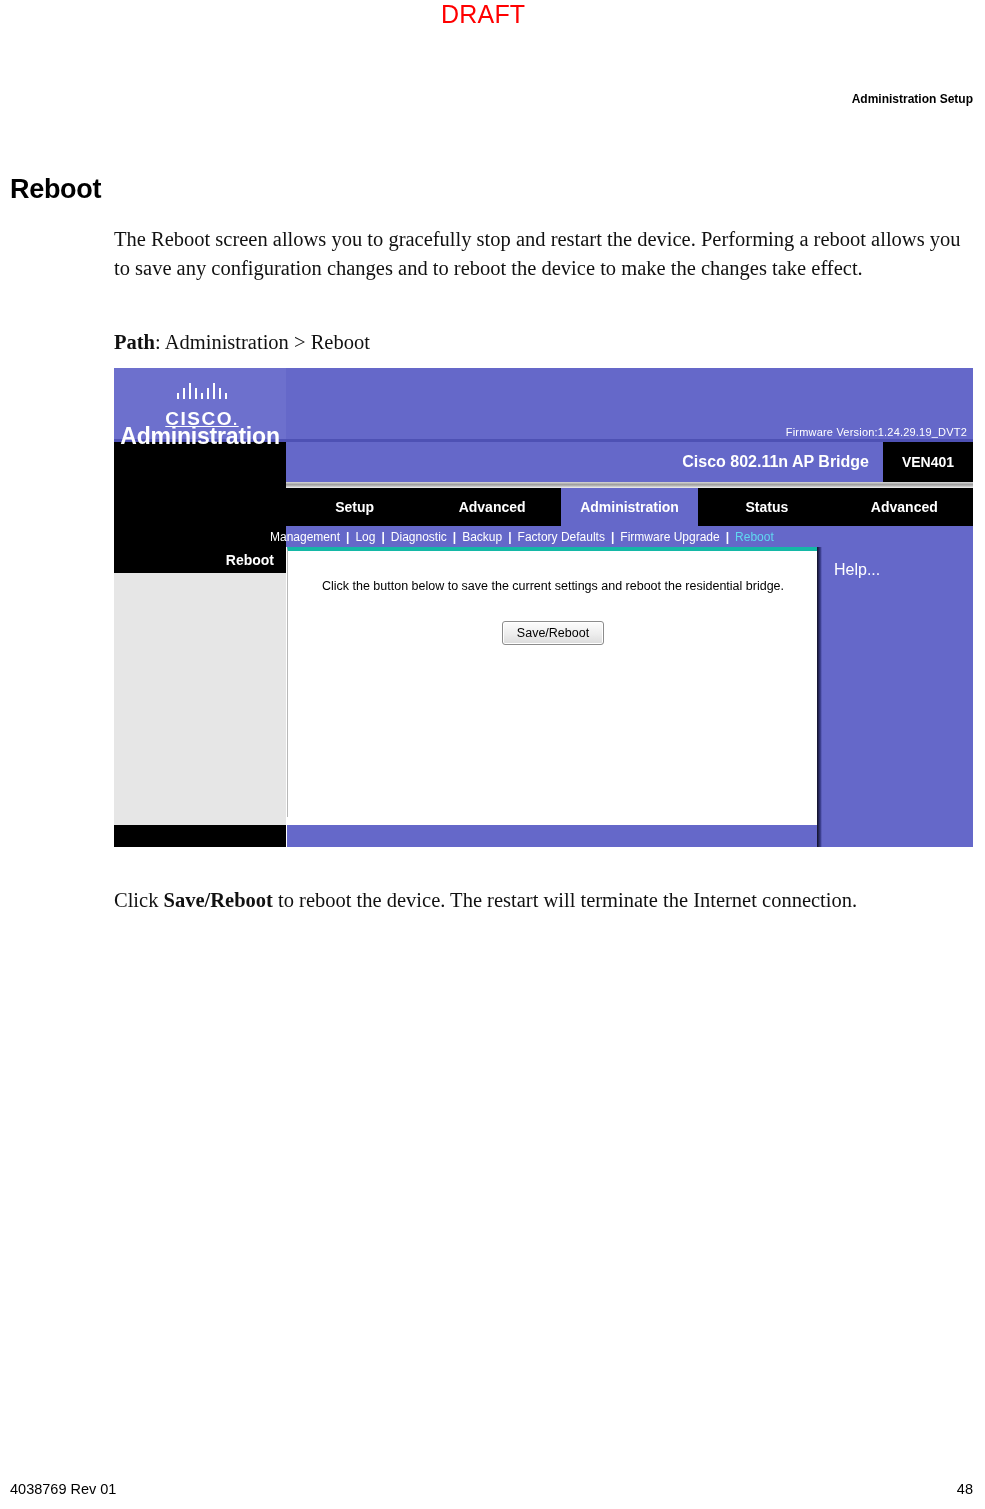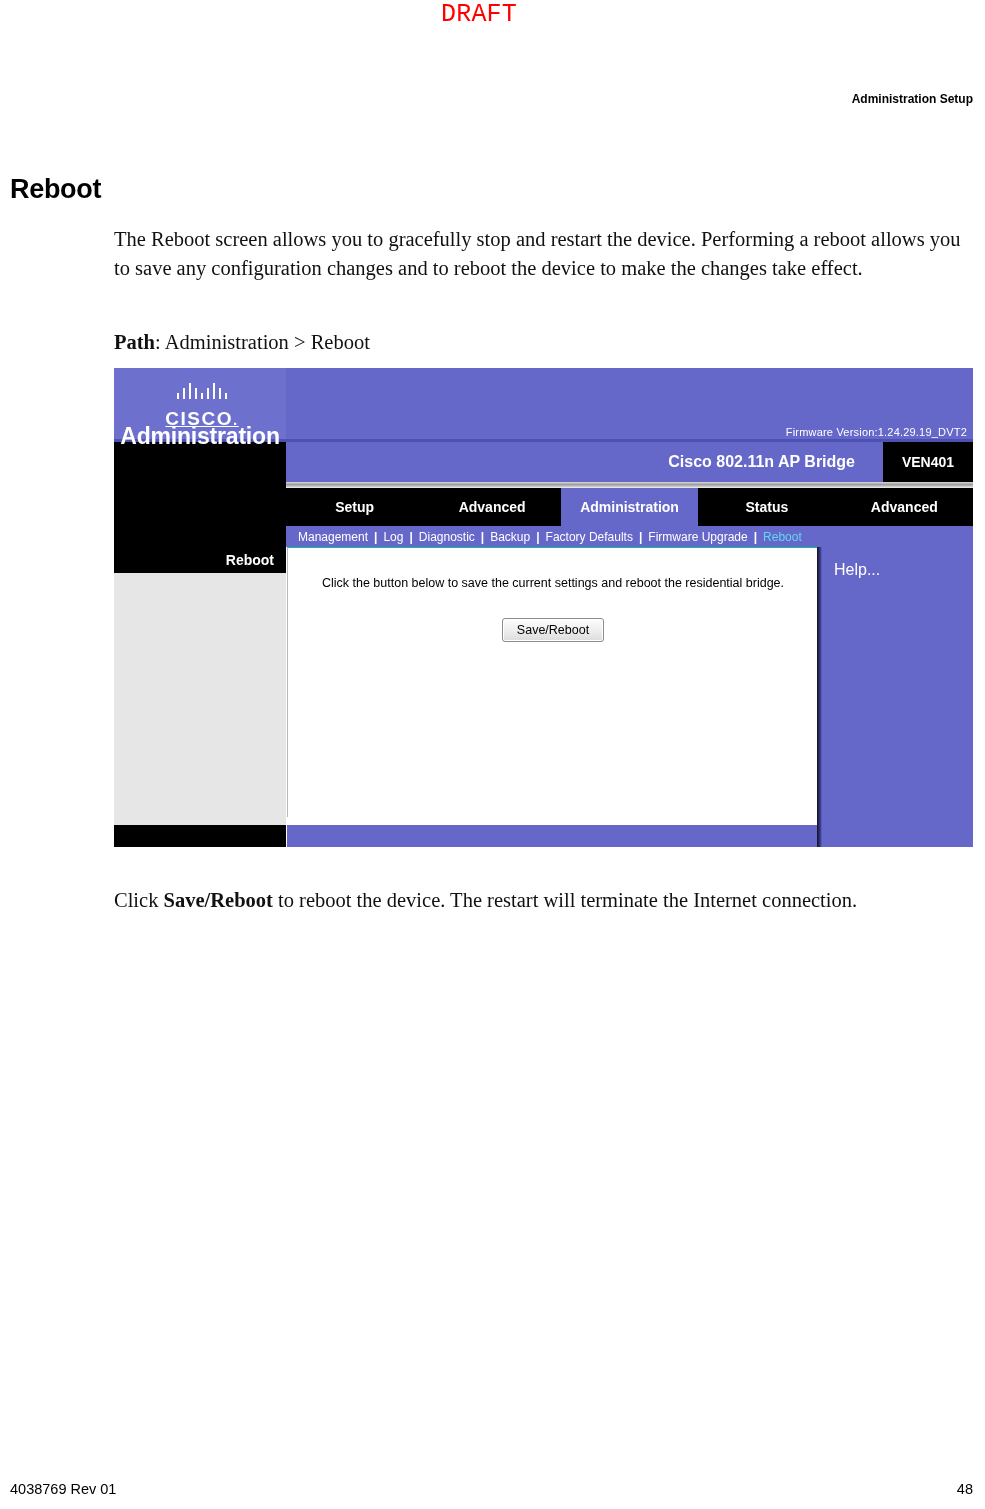--- a/index.html
+++ b/index.html
@@ -14,21 +14,21 @@
     font-family: "Liberation Serif", serif;
     color: #000000;
     overflow: hidden;
   }
 
   
   .draft-mark {
     position: absolute;
     left: 441px;
     top: 0px;
-    font-family: Liberation Mono, monospace;
+    font-family: Liberation Sans, sans-serif;
     font-size: 25px;
     color: #ff0000;
     letter-spacing: 0.2px;
   }
   .running-head {
     position: absolute;
     right: 12px;
     top: 92px;
     font-family: "Liberation Sans", sans-serif;
     font-weight: bold;
@@ -174,21 +174,21 @@
     top: 0;
     right: 90px;
     height: 40px;
     background: #6568c9;
     color: #ffffff;
     font-weight: bold;
     font-size: 16px;
     display: flex;
     align-items: center;
     justify-content: flex-end;
-    padding-right: 28px;
+    padding-right: 14px;
     box-sizing: border-box;
   }
   .model-code {
     position: absolute;
     right: 0;
     top: 0;
     width: 90px;
     height: 40px;
     background: #000000;
     color: #ffffff;
@@ -262,21 +262,21 @@
     height: 21px;
     background: #6568c9;
   }
   .subnav-left-fill {
     position: absolute;
     left: 0; top: 0; width: 172px; height: 21px;
     background: #000000;
   }
   .subnav-row {
     position: absolute;
-    left: 184px;
+    left: 156px;
     right: 0;
     top: 0;
     height: 21px;
     display: flex;
     align-items: center;
     box-sizing: border-box;
     font-size: 12px;
     color: #ffffff;
   }
   .subnav-row .sep {
@@ -328,21 +328,21 @@
     background: #000000;
   }
   .content-pane {
     position: absolute;
     left: 173px;
     top: 0;
     right: 155px;
     height: 270px;
     background: #ffffff;
     border-left: 1px solid #b8b8b8;
-    border-top: 1px solid #14b8a6;
+    border-top: 4px solid #14b8a6;
     box-sizing: border-box;
   }
   .content-text {
     margin: 28px 0 0 0;
     text-align: center;
     font-size: 12.5px;
     color: #000000;
   }
   .btn-wrap {
     margin-top: 28px;

